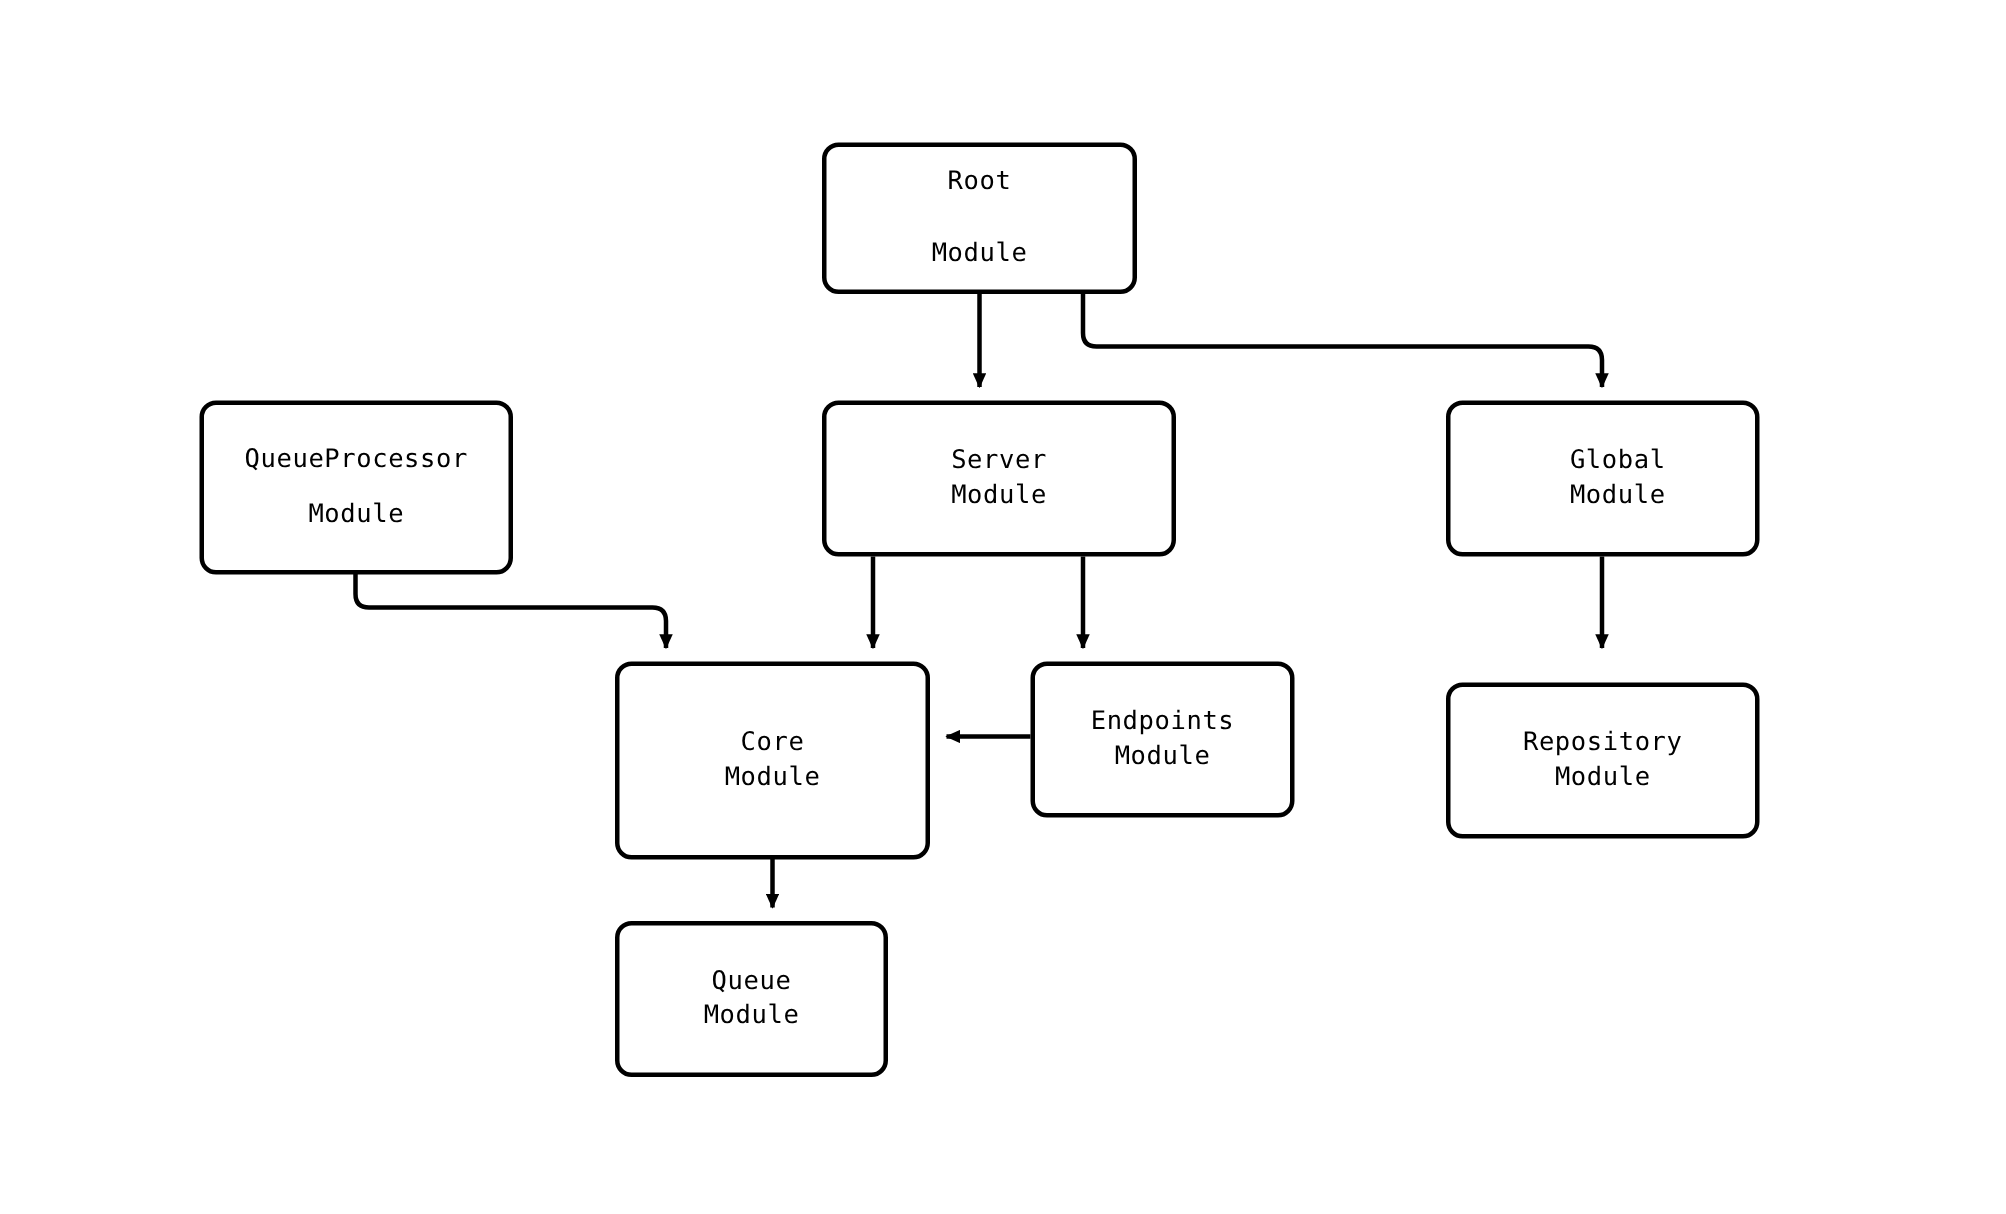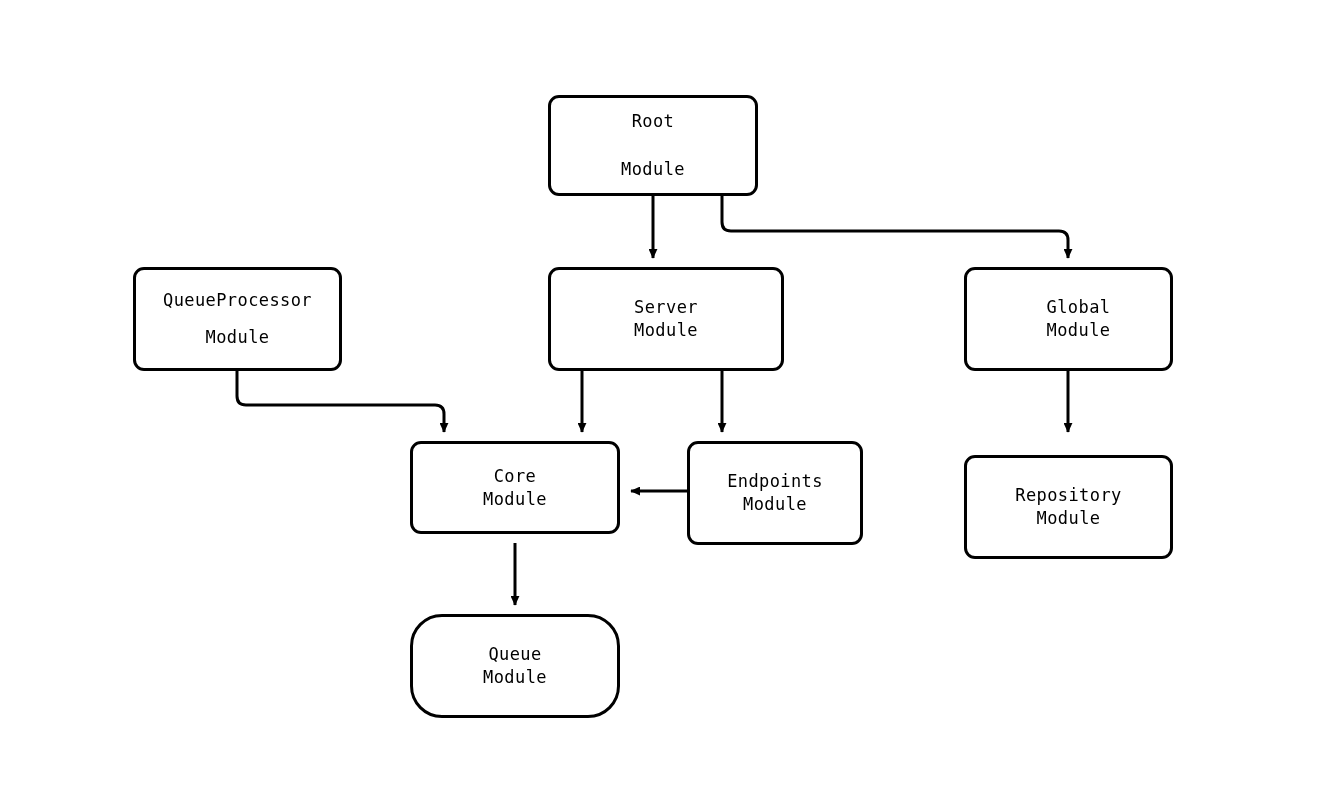--- a/index.html
+++ b/index.html
@@ -70,48 +70,48 @@
         <path d="M 687 491 L 631 491" marker-end="url(#arrowhead)"></path>
         <path d="M 515 543 L 515 605" marker-end="url(#arrowhead)"></path>
       </g>
   </svg>
 
   <div class="node" style="left: 548px; top: 95px; width: 210px; height: 101px; gap: 25px;">
     <span class="node-label">Root</span>
     <span class="node-label">Module</span>
   </div>
 
-  <div class="node" style="left: 133px; top: 267px; width: 209px; height: 104px; gap: 14px;">
+  <div class="node" style="left: 133px; top: 267px; width: 209px; height: 116px; gap: 14px;">
     <span class="node-label">QueueProcessor</span>
     <span class="node-label">Module</span>
   </div>
 
   <div class="node" style="left: 548px; top: 267px; width: 236px; height: 104px;">
     <span class="node-label">Server</span>
     <span class="node-label">Module</span>
   </div>
 
   <div class="node" style="left: 964px; top: 267px; width: 209px; height: 104px; padding-left: 20px;">
     <span class="node-label">Global</span>
     <span class="node-label">Module</span>
   </div>
 
-  <div class="node" style="left: 410px; top: 441px; width: 210px; height: 93px;">
+  <div class="node" style="left: 410px; top: 441px; width: 210px; height: 132px;">
     <span class="node-label">Core</span>
     <span class="node-label">Module</span>
   </div>
 
   <div class="node" style="left: 687px; top: 441px; width: 176px; height: 104px;">
     <span class="node-label">Endpoints</span>
     <span class="node-label">Module</span>
   </div>
 
   <div class="node" style="left: 964px; top: 441px; width: 209px; height: 104px; margin-top: 14px;">
     <span class="node-label">Repository</span>
     <span class="node-label">Module</span>
   </div>
 
-  <div class="node" style="left: 410px; top: 614px; width: 210px; height: 104px; border-radius: 32px;">
+  <div class="node" style="left: 410px; top: 614px; width: 182px; height: 104px;">
     <span class="node-label">Queue</span>
     <span class="node-label">Module</span>
   </div>
 
 </div>
 
 </body></html>

